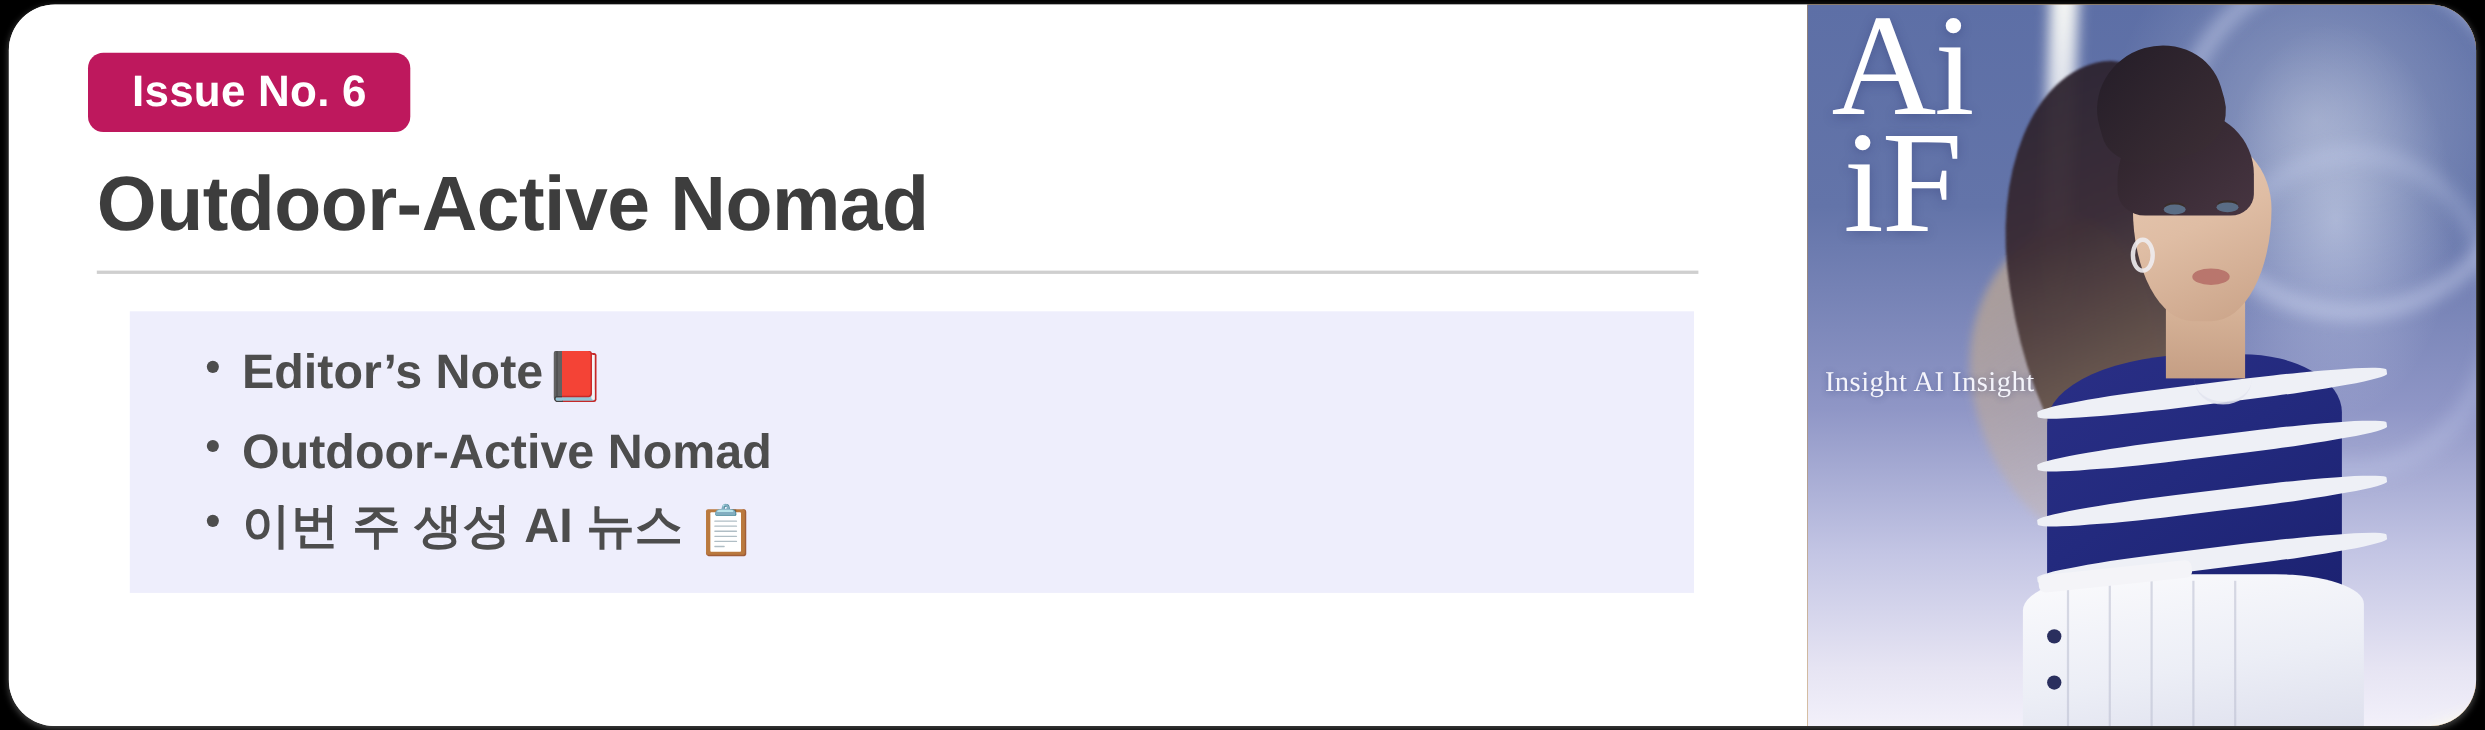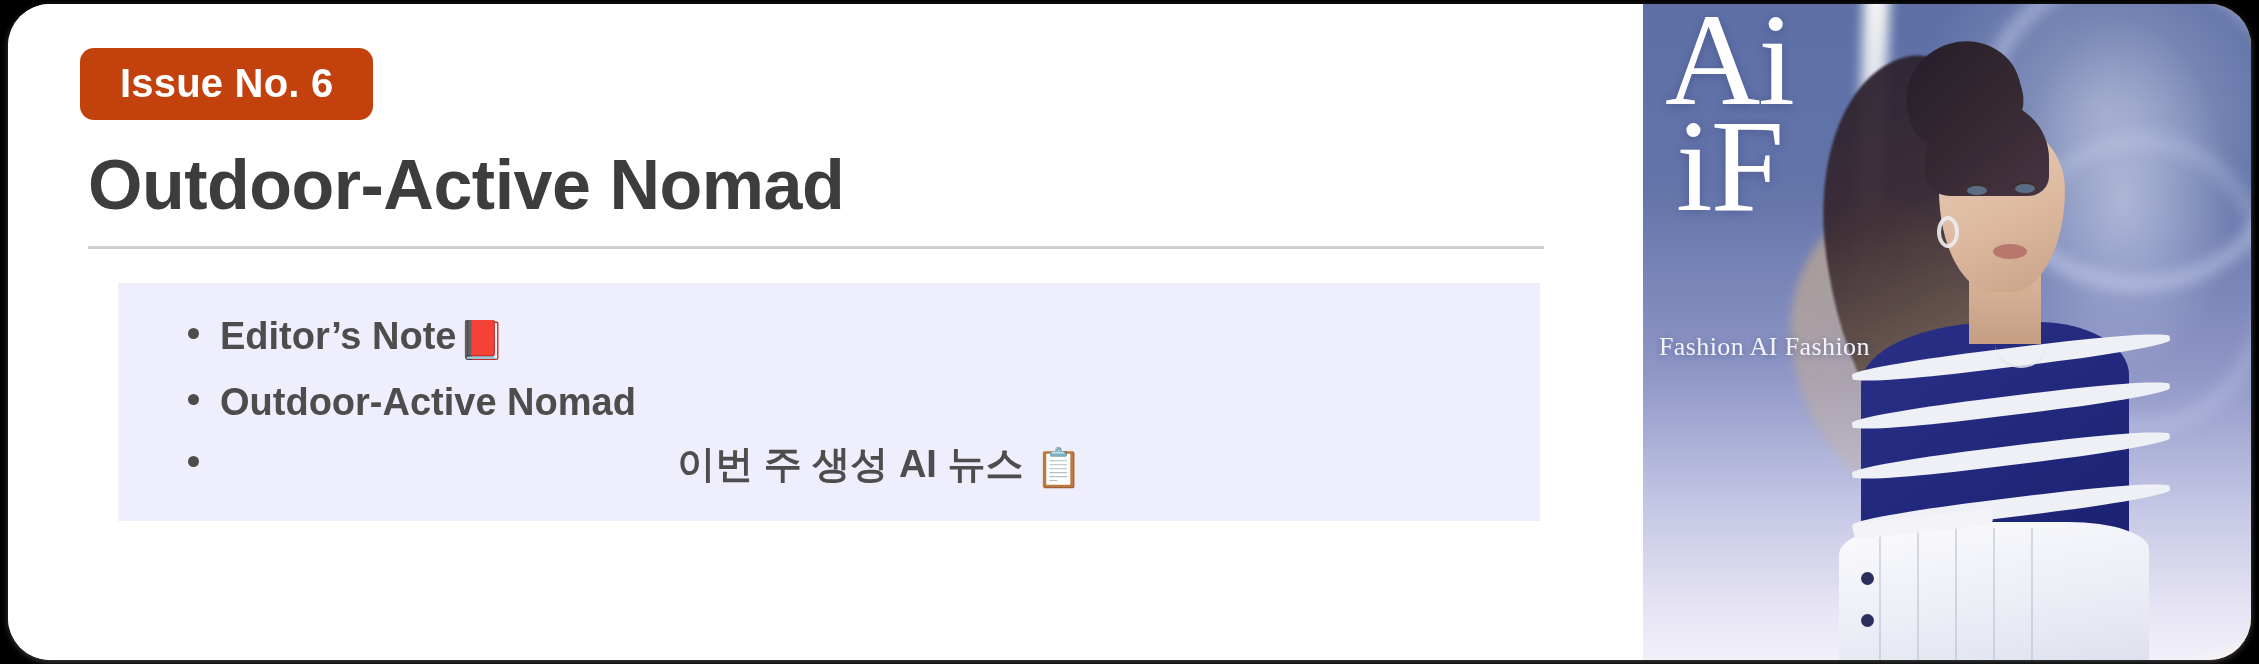--- a/index.html
+++ b/index.html
@@ -29,21 +29,21 @@
   #content-column {
     position: relative;
     width: 1635px;
     height: 100%;
     background: #ffffff;
     padding: 44px 0 0 72px;
   }
 
   #issue-badge {
     display: inline-block;
-    background: #c2410c;
+    background: #be185d;
     color: #ffffff;
     font-size: 40px;
     font-weight: bold;
     letter-spacing: 0.2px;
     padding: 15px 40px 17px 40px;
     border-radius: 14px;
     line-height: 1.0;
   }
 
   #page-title {
@@ -74,29 +74,29 @@
   }
 
   #toc-list {
     list-style: none;
     margin: 0;
     padding: 0 0 0 68px;
   }
 
   .toc-item {
     position: relative;
-    font-size: 38px;
+    font-size: 44px;
     font-weight: bold;
     color: #4d4d4d;
     line-height: 1.0;
     padding: 0 0 0 34px;
     margin-bottom: 24px;
     white-space: nowrap;
   }
-  .toc-item:last-child { margin-bottom: 0; text-align: center; }
+  .toc-item:last-child { margin-bottom: 0; }
 
   .toc-bullet {
     position: absolute;
     left: 2px;
     top: 11px;
     width: 11px;
     height: 11px;
     border-radius: 50%;
     background: #4d4d4d;
   }
@@ -424,16 +424,16 @@
       <div id="model-earring"></div>
     </div>
 
     <div id="cover-streak"></div>
 
     <div id="cover-logo">
       <span id="logo-line-1">Ai</span>
       <span id="logo-line-2">iF</span>
     </div>
 
-    <div id="cover-tagline">Fashion AI Fashion</div>
+    <div id="cover-tagline">Insight AI Insight</div>
   </div>
 
 </div>
 
 </body></html>

